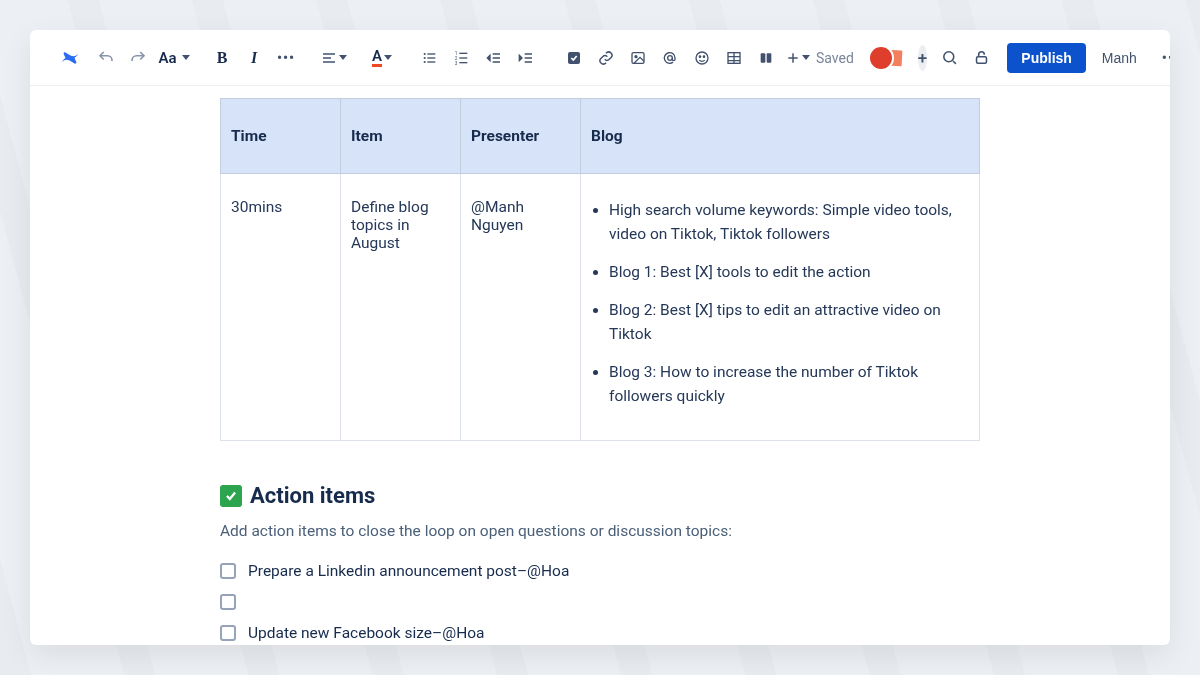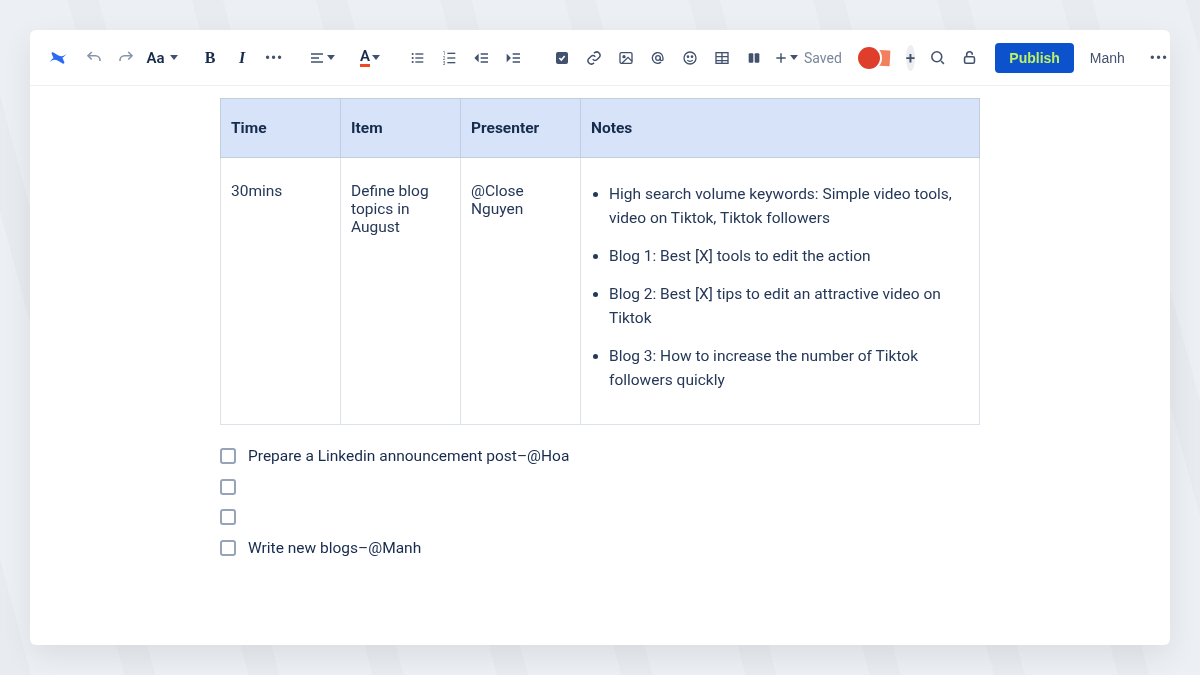--- a/index.html
+++ b/index.html
@@ -26,21 +26,21 @@
     background: #fff;
     border-radius: 6px;
     box-shadow: 0 10px 30px rgba(0,0,0,0.08);
     overflow: hidden;
   }
   .toolbar {
     height: 56px;
     border-bottom: 1px solid #eceef2;
     display: flex;
     align-items: center;
-    padding: 0 14px;
+    padding: 0 26px;
     gap: 4px;
   }
   .tb-divider {
     width: 1px;
     height: 26px;
     background: #e1e5eb;
     margin: 0 6px;
   }
   .tb-btn {
     display: flex;
@@ -77,21 +77,21 @@
   }
   .saved-label {
     color:#7a869a; font-size:14px; margin-left:0; margin-right:6px;
   }
   .avatar-stack { display:flex; align-items:center; margin-left:4px; margin-right:8px;}
   .avatar1 { width:26px;height:26px;background:#df3e2d;border-radius:50%;border:2px solid #fff; z-index:2;}
   .avatar2 { width:20px;height:20px;background:#f2805f;border-radius:3px;border:2px solid #fff;margin-left:-10px;z-index:1;transform:rotate(3deg);}
   .add-circle { width:26px;height:26px;border-radius:50%;background:#eceef2;display:flex;align-items:center;justify-content:center;color:#42526e;font-size:17px;font-weight:500;margin-left:2px;}
   .tb-spacer { width: 20px; }
   .btn-publish {
-    background:#0b52cc;color:#bef264;border:none;border-radius:4px;padding:7px 14px;font-size:14px;font-weight:600;cursor:pointer;
+    background:#0b52cc;color:#ffffff;border:none;border-radius:4px;padding:7px 14px;font-size:14px;font-weight:600;cursor:pointer;
     margin-left:8px;
   }
   .btn-close {
     background:transparent;color:#42526e;border:none;font-size:14px;font-weight:500;padding:7px 12px;cursor:pointer;
   }
   .content {
     padding: 0 0 30px 0;
   }
   .doc-area {
     width: 760px;
@@ -101,21 +101,21 @@
   table.meeting {
     width:100%;
     border-collapse: collapse;
     font-size:15.5px;
     color:#172b4d;
   }
   table.meeting th {
     background:#d7e3f9;
     text-align:left;
     font-weight:700;
-    padding:20px 10px;
+    padding:28px 10px;
     border:1px solid #c2cdde;
     color:#172b4d;
   }
   table.meeting td {
     border:1px solid #dde2ea;
     padding:24px 10px;
     vertical-align: top;
     color:#253858;
   }
   table.meeting td ul { padding-left:18px; }
@@ -311,52 +311,62 @@
 
   <div class="content">
     <div class="doc-area">
 
       <table class="meeting">
         <thead>
           <tr>
             <th class="col-time">Time</th>
             <th class="col-item">Item</th>
             <th class="col-presenter">Presenter</th>
-            <th>Notes</th>
+            <th>Blog</th>
           </tr>
         </thead>
         <tbody>
           <tr>
             <td>30mins</td>
             <td>Define blog topics in August</td>
-            <td>@Close Nguyen</td>
+            <td>@Manh Nguyen</td>
             <td>
               <ul>
                 <li>High search volume keywords: Simple video tools, video on Tiktok, Tiktok followers</li>
                 <li>Blog 1: Best [X] tools to edit the action</li>
                 <li>Blog 2: Best [X] tips to edit an attractive video on Tiktok</li>
                 <li>Blog 3: How to increase the number of Tiktok followers quickly</li>
               </ul>
             </td>
           </tr>
         </tbody>
       </table>
 
-
+      <h2 class="section-title">
+        <span class="check-emoji">
+          <svg width="14" height="14" viewBox="0 0 24 24" fill="none" stroke="currentColor" stroke-width="4">
+              <path d="M5 12l5 5 9-11"></path>
+            </svg>
+        </span>
+        <span>Action items</span>
+      </h2>
+
+      <p class="hint-text">Add action items to close the loop on open questions or discussion topics:</p>
 
       <div class="action-list">
         <div class="action-item">
           <span class="action-cb"></span>
           <span>Prepare a Linkedin announcement post–@Hoa</span>
         </div>
         <div class="action-item">
           <span class="action-cb"></span>
         </div>
         <div class="action-item">
           <span class="action-cb"></span>
+          <span>Update new Facebook size–@Hoa</span>
         </div>
         <div class="action-item">
           <span class="action-cb"></span>
           <span>Write new blogs–@Manh</span>
         </div>
       </div>
 
     </div>
   </div>
 

